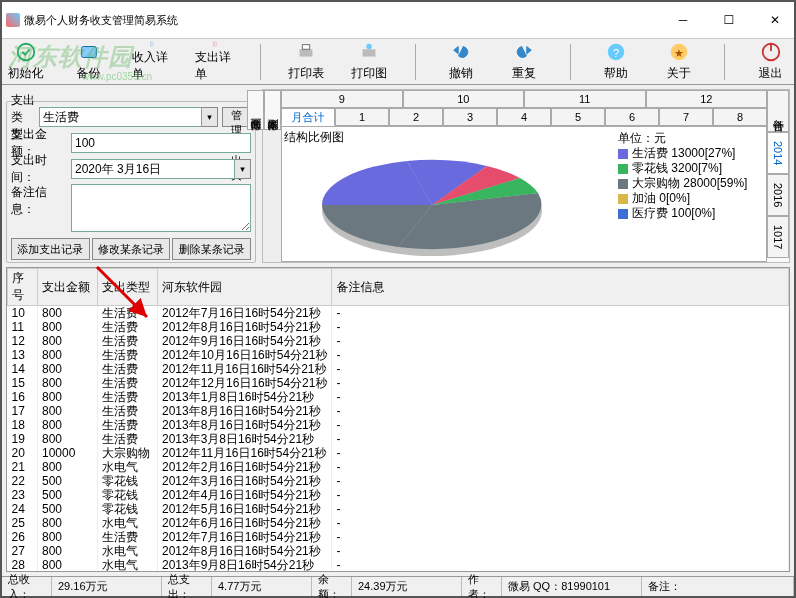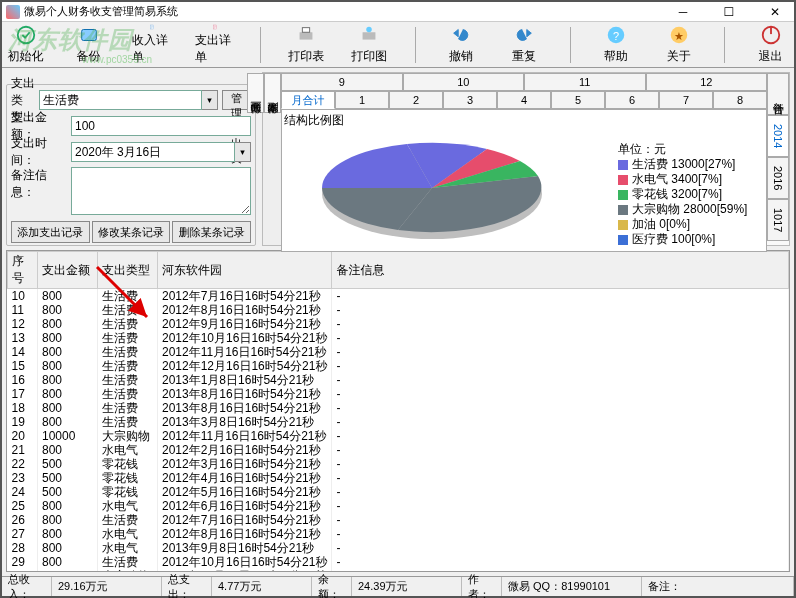--- a/index.html
+++ b/index.html
@@ -1,18 +1,18 @@
 <!DOCTYPE html>
 <html><head>
 <meta charset="utf-8">
 <style>
 * { box-sizing: border-box; margin: 0; padding: 0; font-family: "Microsoft YaHei", SimSun, sans-serif; font-size: 12px; }
 body { background: #f0f0f0; width: 796px; height: 598px; overflow: hidden; position: relative; }
 .window { border: 2px solid #555; width: 796px; height: 598px; background: #f0f0f0; display: flex; flex-direction: column; }
-.titlebar { height: 20px; background: #fff; display: flex; align-items: center; padding: 0 4px; border-bottom: 1px solid #ccc; }
+.titlebar { height: 37px; background: #fff; display: flex; align-items: center; padding: 0 4px; border-bottom: 1px solid #ccc; }
 .titlebar .icon { width: 14px; height: 14px; background: linear-gradient(45deg,#f66,#6cf); border-radius: 2px; margin-right: 4px; }
 .titlebar .title { flex: 1; font-size: 11px; }
 .winbtns { display: flex; gap: 16px; }
 .winbtn { width: 30px; height: 18px; display: flex; align-items: center; justify-content: center; cursor: pointer; }
 .toolbar { height: 46px; background: #f0f0f0; border-bottom: 1px solid #999; display: flex; align-items: center; padding: 2px 4px; position: relative; gap: 24px; }
 .tbtn { width: 58px; height: 42px; display: flex; flex-direction: column; align-items: center; justify-content: center; cursor: pointer; font-size: 11px; }
 .tbtn .ticon { width: 22px; height: 22px; margin-bottom: 2px; }
 .tsep { width: 1px; height: 36px; background: #aaa; margin: 0 2px; }
 .watermark { position: absolute; left: 6px; top: 2px; font-size: 24px; font-weight: bold; color: rgba(76,175,80,0.35); pointer-events: none; font-style: italic; letter-spacing: 1px; z-index: 5; }
 .watermark2 { position: absolute; left: 80px; top: 32px; font-size: 10px; color: rgba(64,181,64,0.45); pointer-events: none; z-index: 5; }
@@ -29,21 +29,21 @@
 .right-chart { flex: 1; border: 1px solid #bbb; background: #f9f9f9; display: flex; }
 .vtab-strip { width: 18px; background: #eee; display: flex; flex-direction: column; writing-mode: vertical-rl; }
 .vtab { height: 40px; border: 1px solid #aaa; background: #f8f8f8; display: flex; align-items: center; justify-content: center; font-size: 11px; cursor: pointer; }
 .chart-body { flex: 1; display: flex; flex-direction: column; }
 .tabrow { display: flex; height: 18px; }
 .tabrow .tab { flex: 1; border: 1px solid #aaa; text-align: center; font-size: 11px; line-height: 16px; background: #f4f4f4; cursor: pointer; }
 .tabrow .tab.active { background: #fff; color: #06c; border-bottom: 1px solid #fff; }
 .chart-content { flex: 1; display: flex; position: relative; background: #fff; border: 1px solid #aaa; }
 .pie-wrap { flex: 1; position: relative; }
 .chart-title { font-size: 12px; padding: 2px; }
-.legend { width: 150px; font-size: 11px; padding: 4px 2px; margin-top: 28px; }
+.legend { width: 150px; font-size: 11px; padding: 4px 2px; }
 .legend-item { display: flex; align-items: center; gap: 4px; line-height: 15px; }
 .swatch { width: 10px; height: 10px; }
 .right-year-tabs { width: 22px; display: flex; flex-direction: column; }
 .ytab { flex: 1; border: 1px solid #aaa; background: #f4f4f4; writing-mode: vertical-rl; display: flex; align-items: center; justify-content: center; font-size: 11px; cursor: pointer; max-height: 42px; }
 .ytab.active { background: #fff; color: #06c; }
 .grid-wrap { flex: 1; border: 1px solid #999; background: #fff; overflow: auto; }
 table { border-collapse: collapse; width: 100%; font-size: 11px; }
 th { background: #f0f0f0; border: 1px solid #ccc; padding: 1px 4px; text-align: left; font-weight: normal; position: sticky; top: 0; }
 td { border-right: 1px solid #eee; padding: 0 4px; line-height: 14px; white-space: nowrap; }
 .statusbar { height: 20px; border-top: 1px solid #999; display: flex; align-items: center; background: #f0f0f0; }
@@ -226,24 +226,20 @@
             <div class="legend">
               <div class="legend-item">
                   <span>单位：元</span>
                 </div>
               <div id="legend-items">
                   <div class="legend-item">
                     <span class="swatch" style="background:#6a6adf"></span>
                     <span>生活费 13000[27%]</span>
                   </div>
                   <div class="legend-item">
-                    <span class="swatch" style="background:#e64d6c"></span>
-                    <span>水电气 3400[7%]</span>
-                  </div>
-                  <div class="legend-item">
                     <span class="swatch" style="background:#39b560"></span>
                     <span>零花钱 3200[7%]</span>
                   </div>
                   <div class="legend-item">
                     <span class="swatch" style="background:#6b7880"></span>
                     <span>大宗购物 28000[59%]</span>
                   </div>
                   <div class="legend-item">
                     <span class="swatch" style="background:#d9b84a"></span>
                     <span>加油 0[0%]</span>

